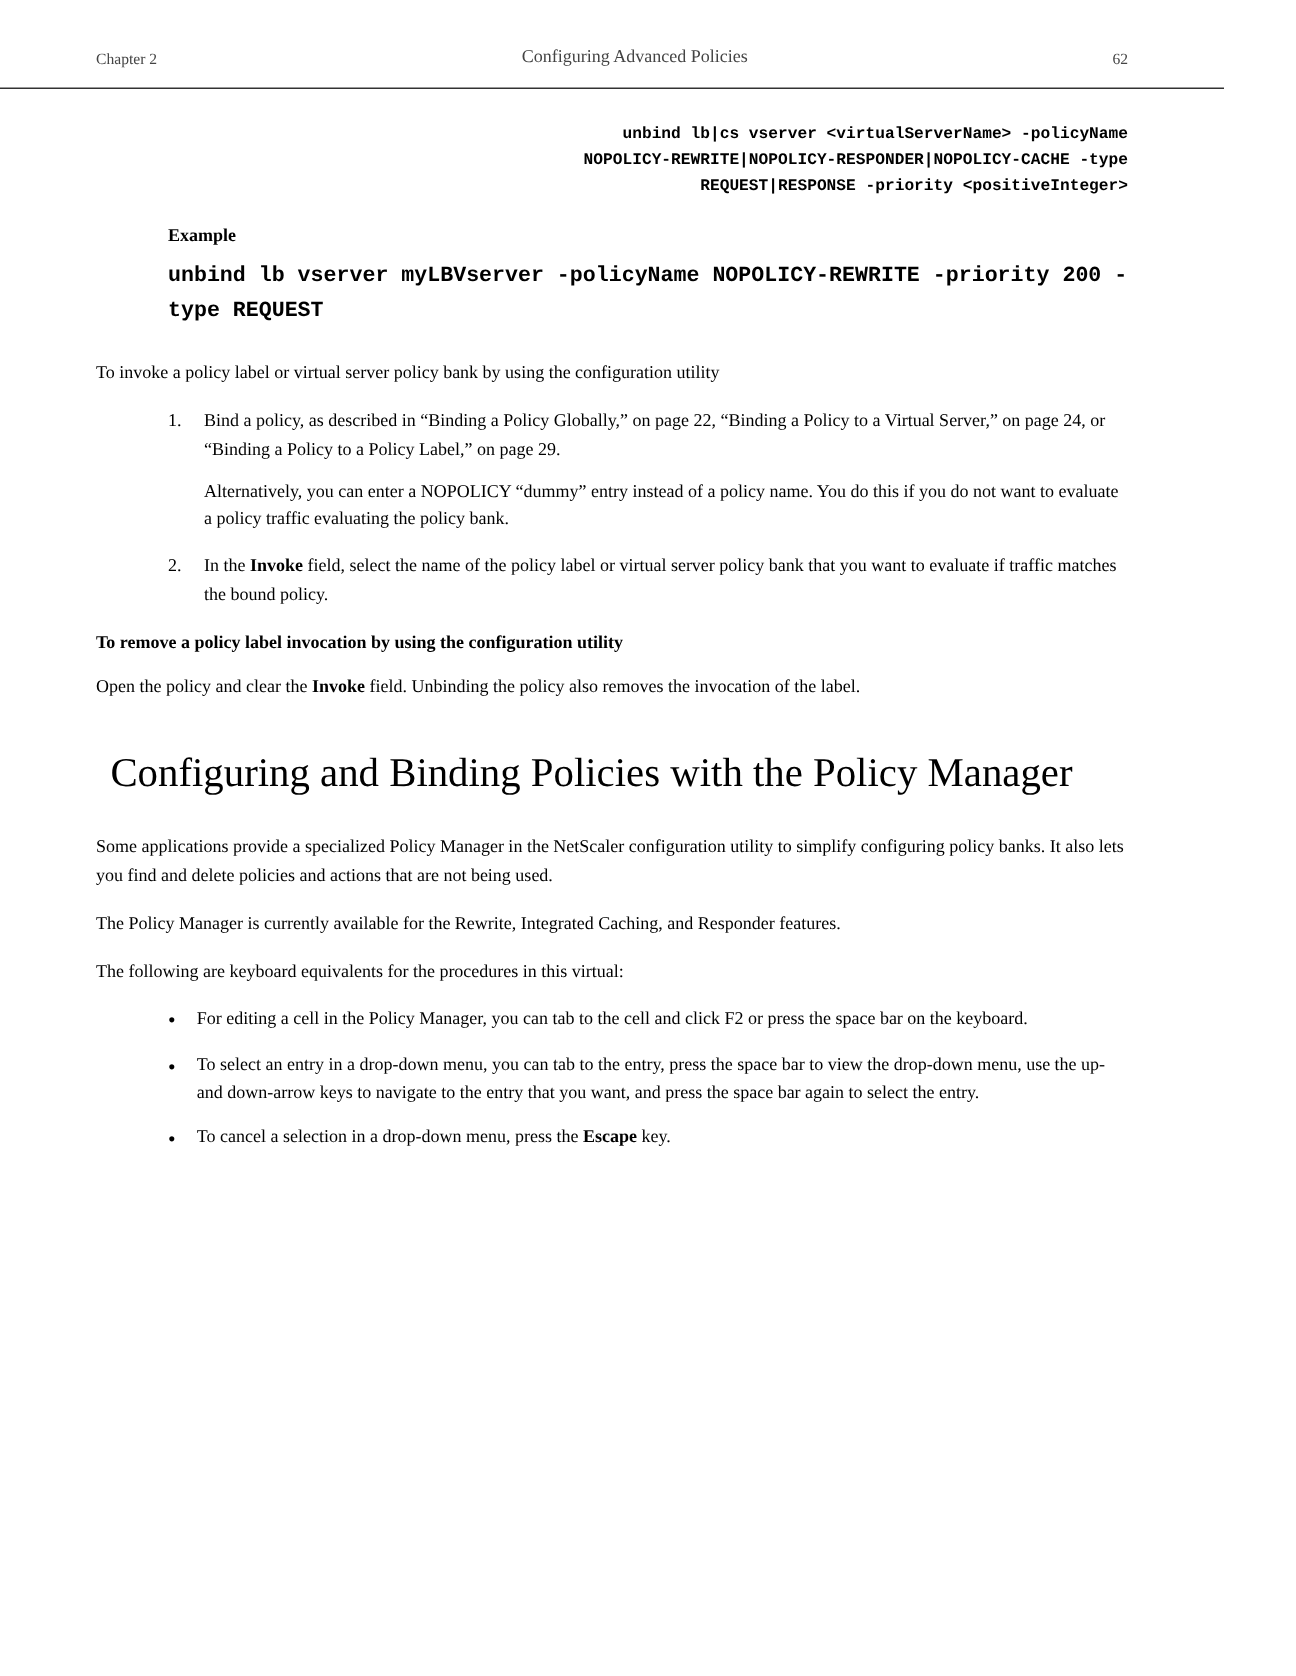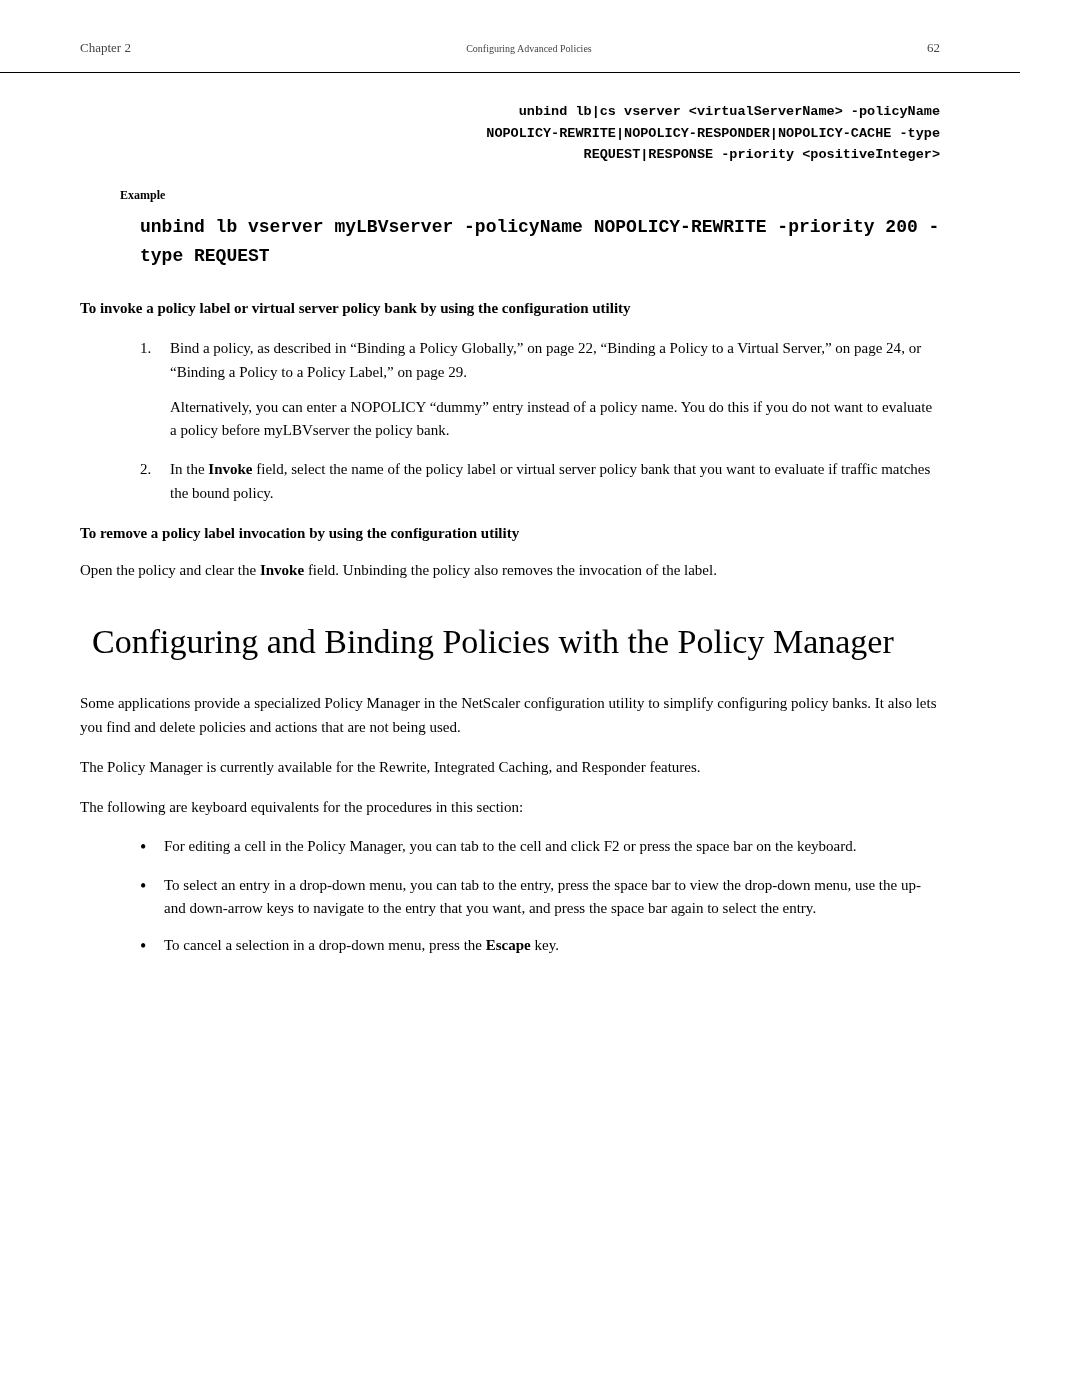--- a/index.html
+++ b/index.html
@@ -36,21 +36,21 @@
     }
 
     .header-chapter {
       font-family: Georgia, serif;
       font-size: 13px;
       color: #444;
     }
 
     .header-title {
       font-family: Georgia, serif;
-      font-size: 10px;
+      font-size: 15px;
       color: #444;
     }
 
     .header-page-num {
       font-family: Georgia, serif;
       font-size: 13px;
       color: #444;
     }
 
     
@@ -69,41 +69,41 @@
       text-align: right;
     }
 
     .code-block .code-line {
       display: block;
     }
 
     
     .example-heading {
       font-family: Georgia, serif;
-      font-size: 12px;
+      font-size: 15px;
       font-weight: bold;
       margin-bottom: 10px;
-      margin-left: 40px;
+      margin-left: 60px;
     }
 
     
     .example-code {
       font-family: 'Courier New', Courier, monospace;
       font-size: 18px;
       font-weight: bold;
       line-height: 1.6;
       margin-bottom: 28px;
       margin-left: 60px;
     }
 
     
     .section-bold-heading {
       font-family: Georgia, serif;
       font-size: 15px;
-      font-weight: bold;
+      font-weight: normal;
       margin-bottom: 18px;
       line-height: 1.4;
     }
 
     
     .numbered-list {
       margin-left: 60px;
       margin-bottom: 18px;
     }
 
@@ -233,21 +233,21 @@
       <div class="numbered-item">
         <div class="num">1.</div>
         <div class="num-content">
           <p>
             Bind a policy, as described in
             <a href="#">“Binding a Policy Globally,” on page 22</a>,
             <a href="#">“Binding a Policy to a Virtual Server,” on page 24</a>,
             or <a href="#">“Binding a Policy to a Policy Label,” on page 29</a>.
           </p>
           <p>
-            Alternatively, you can enter a NOPOLICY “dummy” entry instead of a policy name. You do this if you do not want to evaluate a policy before myLBVserver the policy bank.
+            Alternatively, you can enter a NOPOLICY “dummy” entry instead of a policy name. You do this if you do not want to evaluate a policy traffic evaluating the policy bank.
           </p>
         </div>
       </div>
 
       <div class="numbered-item">
         <div class="num">2.</div>
         <div class="num-content">
           <p>
             In the <strong>Invoke</strong> field, select the name of the policy label or virtual server policy bank that you want to evaluate if traffic matches the bound policy.
           </p>
@@ -268,21 +268,21 @@
 
     <p class="para">
       Some applications provide a specialized Policy Manager in the NetScaler configuration utility to simplify configuring policy banks. It also lets you find and delete policies and actions that are not being used.
     </p>
 
     <p class="para">
       The Policy Manager is currently available for the Rewrite, Integrated Caching, and Responder features.
     </p>
 
     <p class="para">
-      The following are keyboard equivalents for the procedures in this section:
+      The following are keyboard equivalents for the procedures in this virtual:
     </p>
 
     <div class="bullet-list">
 
       <div class="bullet-item">
         <span class="bullet-dot">•</span>
         <span class="bullet-text">
           For editing a cell in the Policy Manager, you can tab to the cell and click F2 or press the space bar on the keyboard.
         </span>
       </div>

